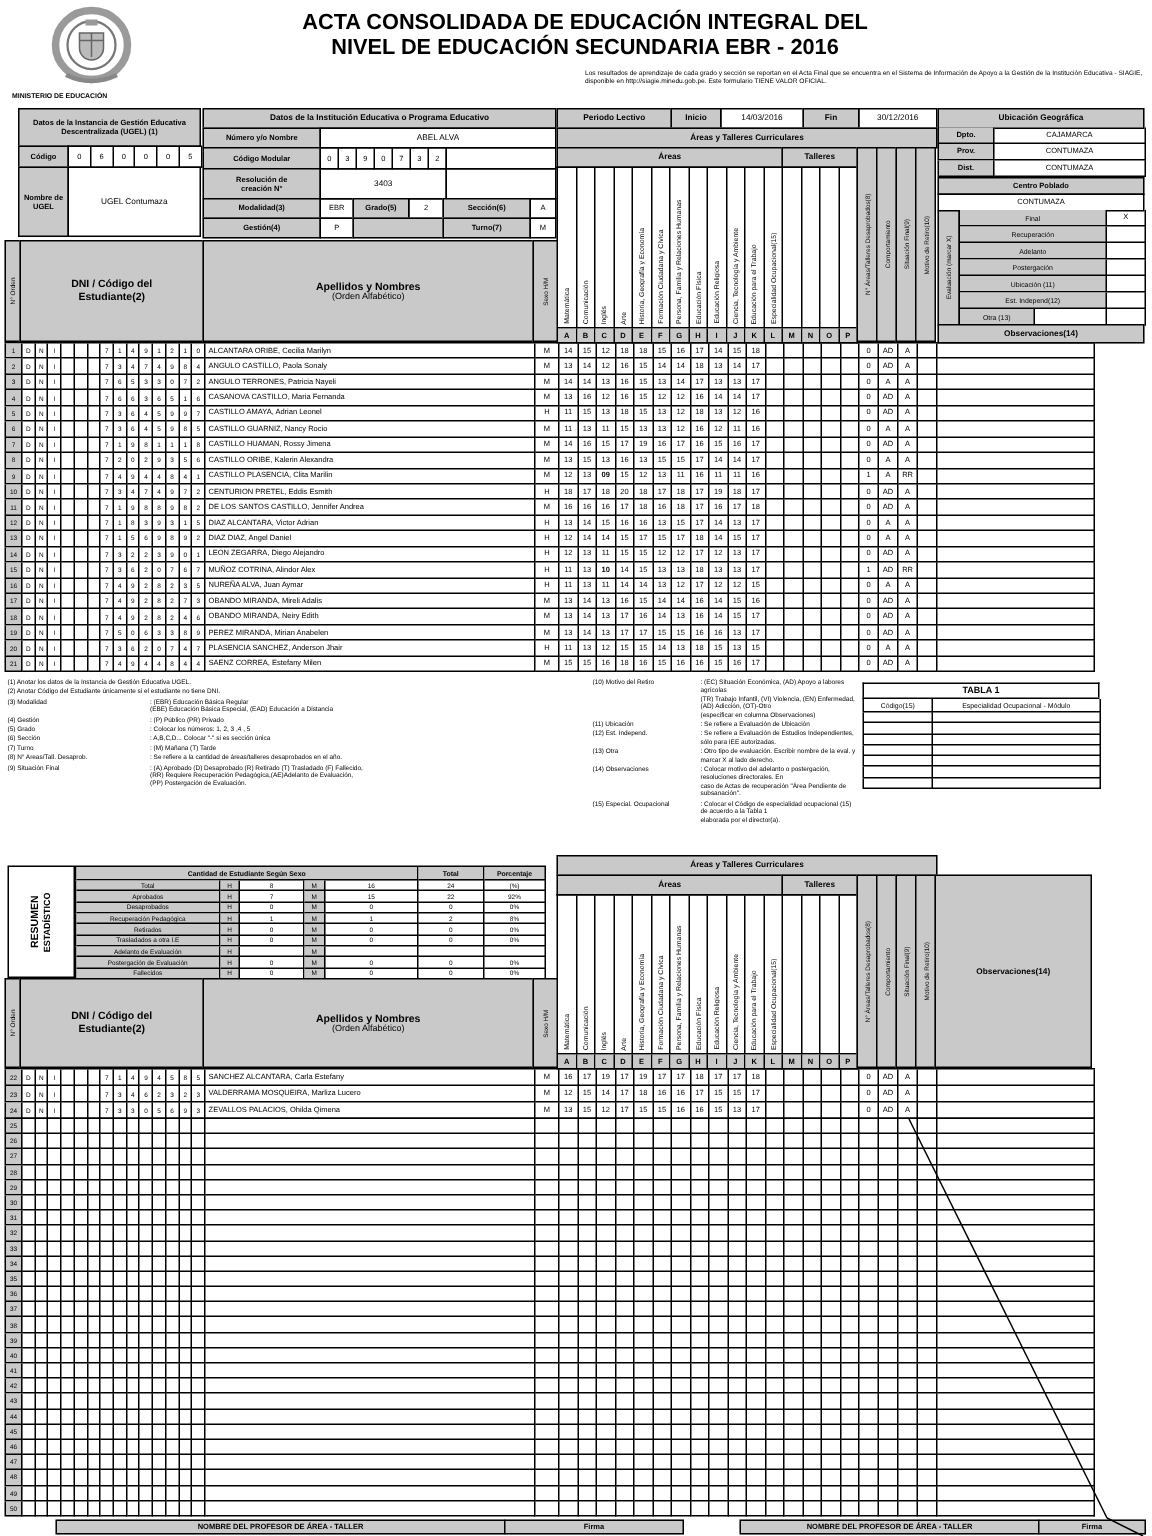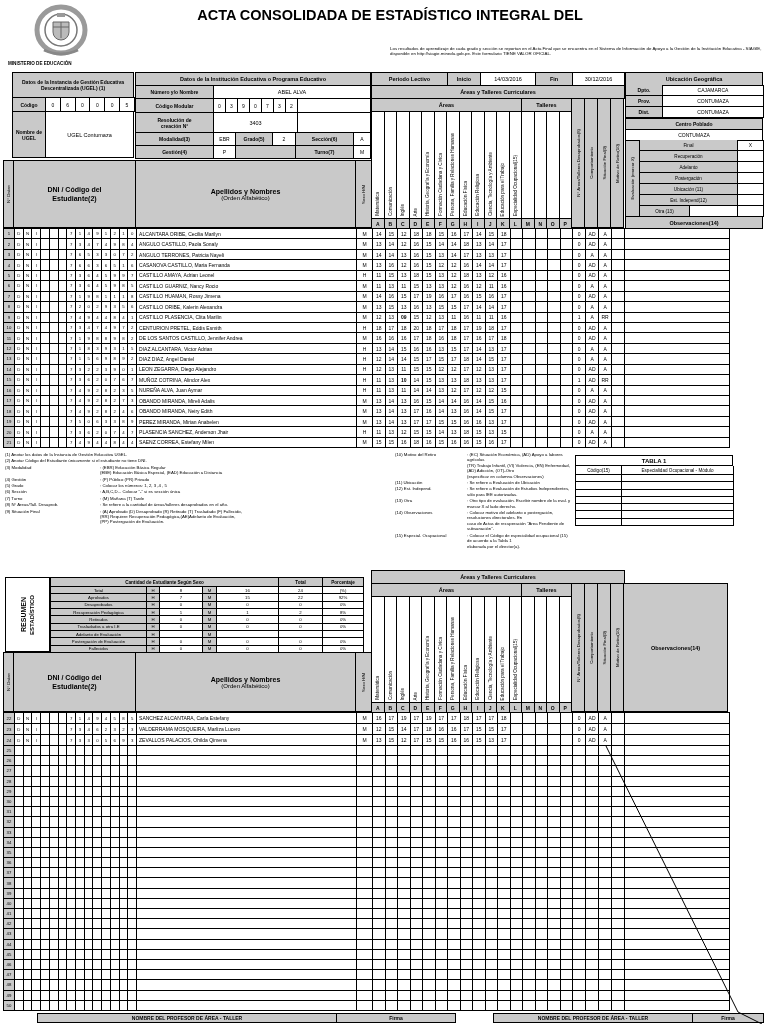--- a/index.html
+++ b/index.html
@@ -32,21 +32,22 @@
       <ellipse cx="31" cy="26" rx="16" ry="16" fill="#fff" stroke="#777" stroke-width="1.5"></ellipse>
       <path d="M23 18 h16 v10 a8 8 0 0 1 -16 0 z" fill="#bbb" stroke="#666" stroke-width="1"></path>
       <line x1="23" y1="23" x2="39" y2="23" stroke="#666" stroke-width="1"></line>
       <line x1="31" y1="18" x2="31" y2="34" stroke="#666" stroke-width="1"></line>
       <rect x="27" y="9" width="8" height="4" fill="#999"></rect>
       <path d="M14 46 q17 8 34 0" fill="none" stroke="#888" stroke-width="3"></path>
     </svg>
   </div>
   <div class="abs b" style="left:8px;top:61px;width:120px;font-size:4.6px">MINISTERIO DE EDUCACIÓN</div>
   <div class="abs ctr b" style="left:150px;top:7px;width:480px;font-size:14.5px;line-height:17px;flex-direction:column">
-    <div>ACTA CONSOLIDADA DE ESTADÍSTICO INTEGRAL DEL</div>
+    <div>ACTA CONSOLIDADA DE EDUCACIÓN INTEGRAL DEL</div>
+    <div>NIVEL DE EDUCACIÓN SECUNDARIA EBR - 2016</div>
   </div>
   <div class="abs" style="left:390px;top:46px;width:372px;font-size:4.4px;line-height:5.4px">Los resultados de aprendizaje de cada grado y sección se reportan en el Acta Final que se encuentra en el Sistema de Información de Apoyo a la Gestión de la Institución Educativa - SIAGIE, disponible en  http://siagie.minedu.gob.pe. Este formulario TIENE VALOR OFICIAL.</div>
 
   <div class="abs g bd ctr b pre" style="left:12px;top:72px;width:122px;height:26px;font-size:5px;line-height:6px">Datos de la Instancia de Gestión Educativa Descentralizada (UGEL)  (1)</div>
   <div class="abs g bd ctr b" style="left:12px;top:97px;width:34px;height:15px;font-size:5px">Código</div>
   <div class="abs rw rows" style="left:45px;top:97px;height:15px" id="ugel-digits">
       <div class="cl f5" style="width: 14.8px; height: 14px;">0</div>
       <div class="cl f5" style="width: 14.8px; height: 14px;">6</div>
       <div class="cl f5" style="width: 14.8px; height: 14px;">0</div>
       <div class="cl f5" style="width: 14.8px; height: 14px;">0</div>

